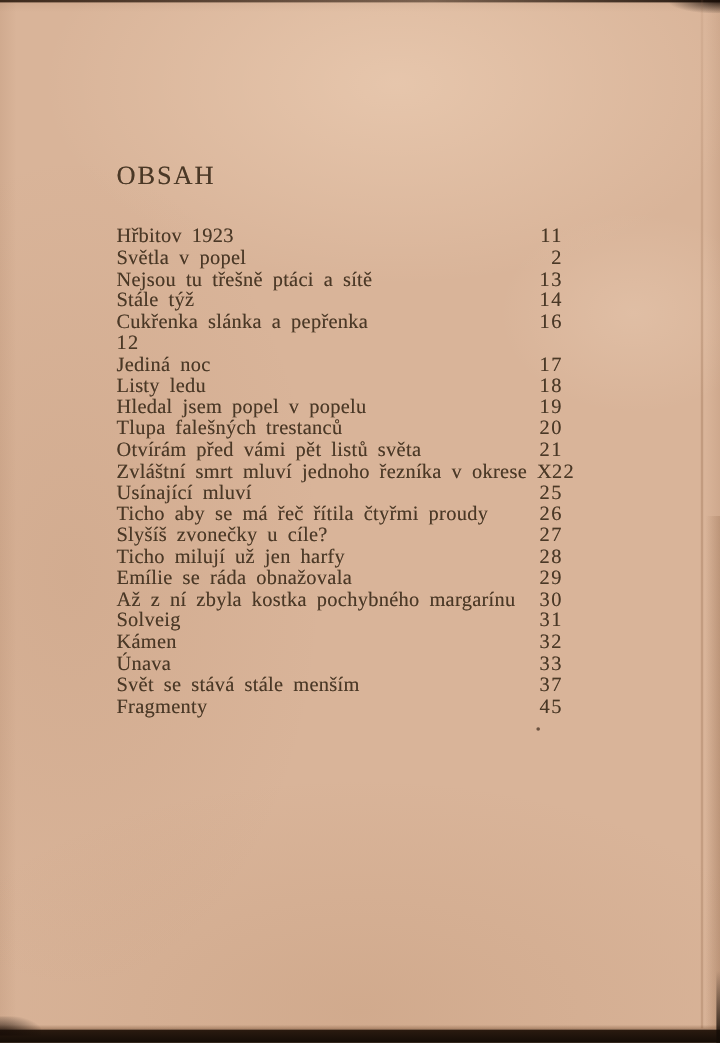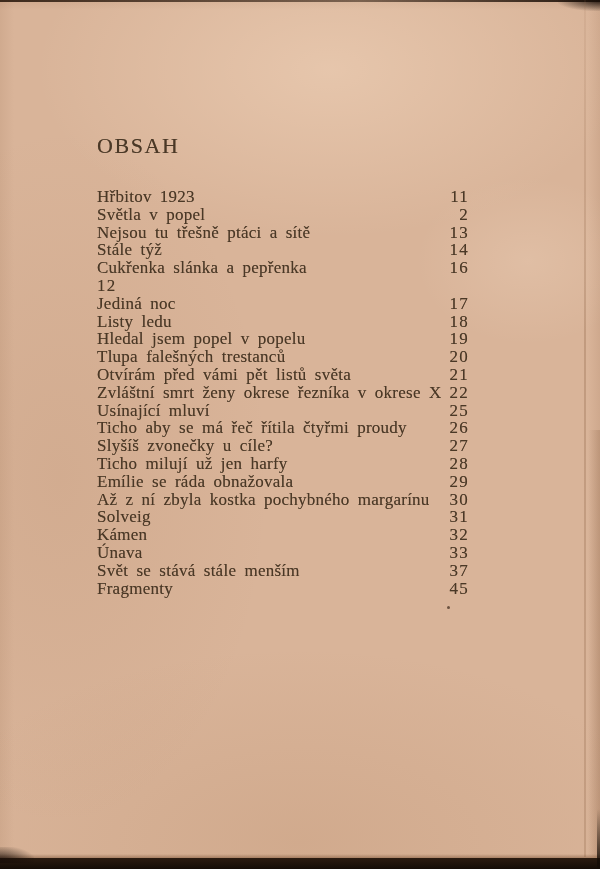--- a/index.html
+++ b/index.html
@@ -154,21 +154,21 @@
           <span class="toc-title">Tlupa falešných trestanců</span>
           <span class="toc-page">20</span>
         </div>
 
         <div class="toc-row">
           <span class="toc-title">Otvírám před vámi pět listů světa</span>
           <span class="toc-page">21</span>
         </div>
 
         <div class="toc-row">
-          <span class="toc-title">Zvláštní smrt ženy okrese řezníka v okrese X</span>
+          <span class="toc-title">Zvláštní smrt mluví jednoho řezníka v okrese X</span>
           <span class="toc-page">22</span>
         </div>
 
 
 
         <div class="toc-row">
           <span class="toc-title">Usínající mluví</span>
           <span class="toc-page">25</span>
         </div>
 

